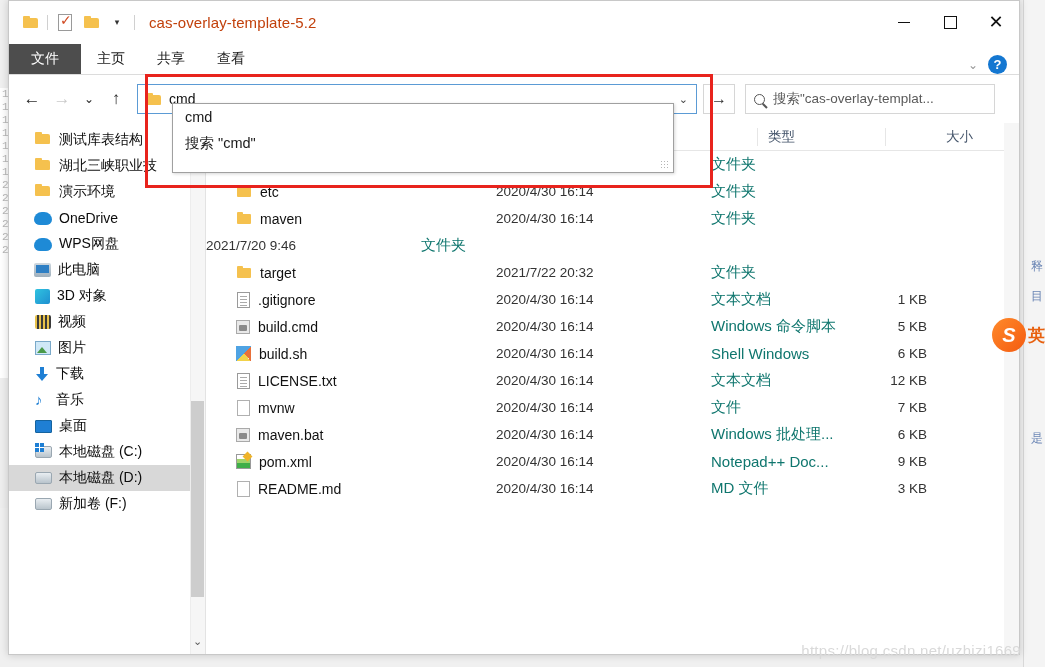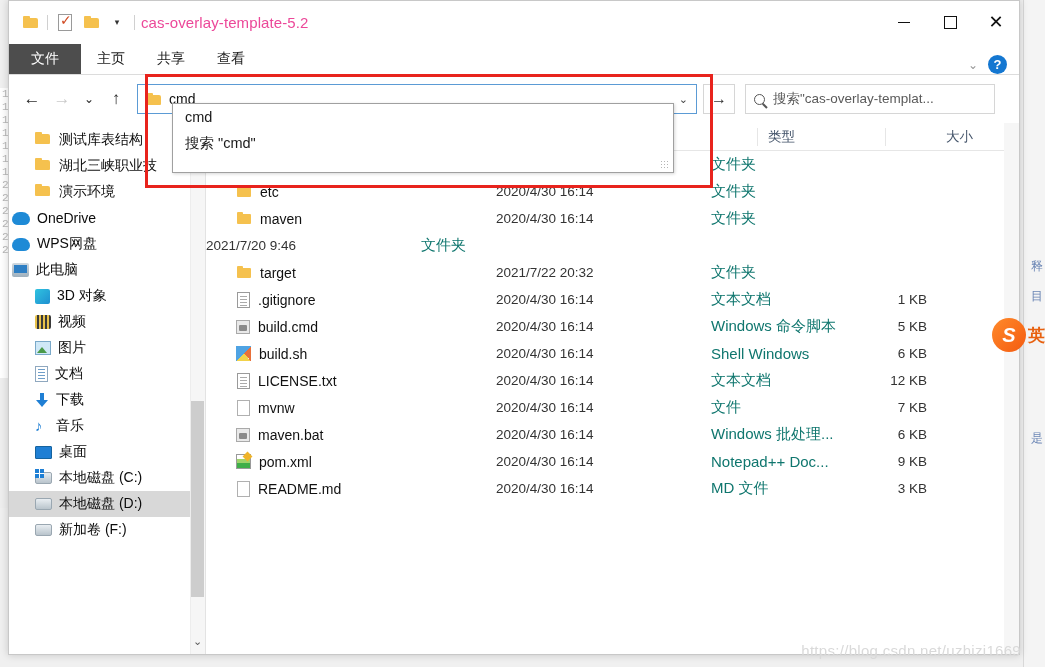--- a/index.html
+++ b/index.html
@@ -72,21 +72,21 @@
   .qat-sep { width:1px; height:15px; background:#d0d0d0; margin:0 4px; }
   .doc-check {
     width:14px; height:17px; border:1px solid #9a9a9a; background:#fff; position:relative;
   }
   .doc-check:after{
     content:"✓"; position:absolute; left:1px; top:-3px; font-size:14px; color:#d04a22;
     font-weight:bold;
   }
   .qat-caret { font-size:9px; color:#333; }
   .win-title {
-    font-size:15px; color:#ec4899; margin-left:2px; letter-spacing:0.1px;
+    font-size:15px; color:#c2410c; margin-left:10px; letter-spacing:0.1px;
   }
   .win-ctrls { margin-left:auto; display:flex; height:42px; }
   .win-ctrl {
     width:46px; height:42px; display:flex; align-items:center; justify-content:center;
     font-size:15px; color:#111;
   }
   .win-ctrl.min::after{ content:""; display:block; width:12px; height:1px; background:#111; }
   .win-ctrl.max::after{ content:""; display:block; width:11px; height:11px; border:1px solid #111; }
   .win-ctrl.close { font-size:18px; font-weight:300; }
 
@@ -169,21 +169,21 @@
 
   
   .bodyrow { flex:1; display:flex; min-height:0; background:#fff; }
 
   .sidebar {
     width:196px; flex:none; background:#fff; position:relative;
     padding-top:4px; overflow:hidden;
   }
   .nav-item {
     height:26px; display:flex; align-items:center; gap:7px;
-    font-size:14px; color:#0c0c0c; padding-left:3px; white-space:nowrap;
+    font-size:14px; color:#0c0c0c; padding-left:25px; white-space:nowrap;
   }
   .nav-item.sel { background:#d8d8d8; }
   .nav-item.indent1 { padding-left:26px; }
   .ico { width:17px; height:17px; flex:none; position:relative; }
 
   
   .side-scroll {
     position:absolute; right:0; top:0; width:15px; height:100%;
     background:#f6f6f6; border-left:1px solid #ededed;
   }
@@ -437,24 +437,20 @@
             </div>
             <div class="nav-item indent1">
               <span class="ico ic-video"></span>
               <span>视频</span>
             </div>
             <div class="nav-item indent1">
               <span class="ico ic-pic"></span>
               <span>图片</span>
             </div>
             <div class="nav-item indent1">
-              <span class="ico ic-doc"></span>
-              <span>文档</span>
-            </div>
-            <div class="nav-item indent1">
               <span class="ico ic-dl"></span>
               <span>下载</span>
             </div>
             <div class="nav-item indent1">
               <span class="ico ic-music">♪</span>
               <span>音乐</span>
             </div>
             <div class="nav-item indent1">
               <span class="ico ic-desk"></span>
               <span>桌面</span>

